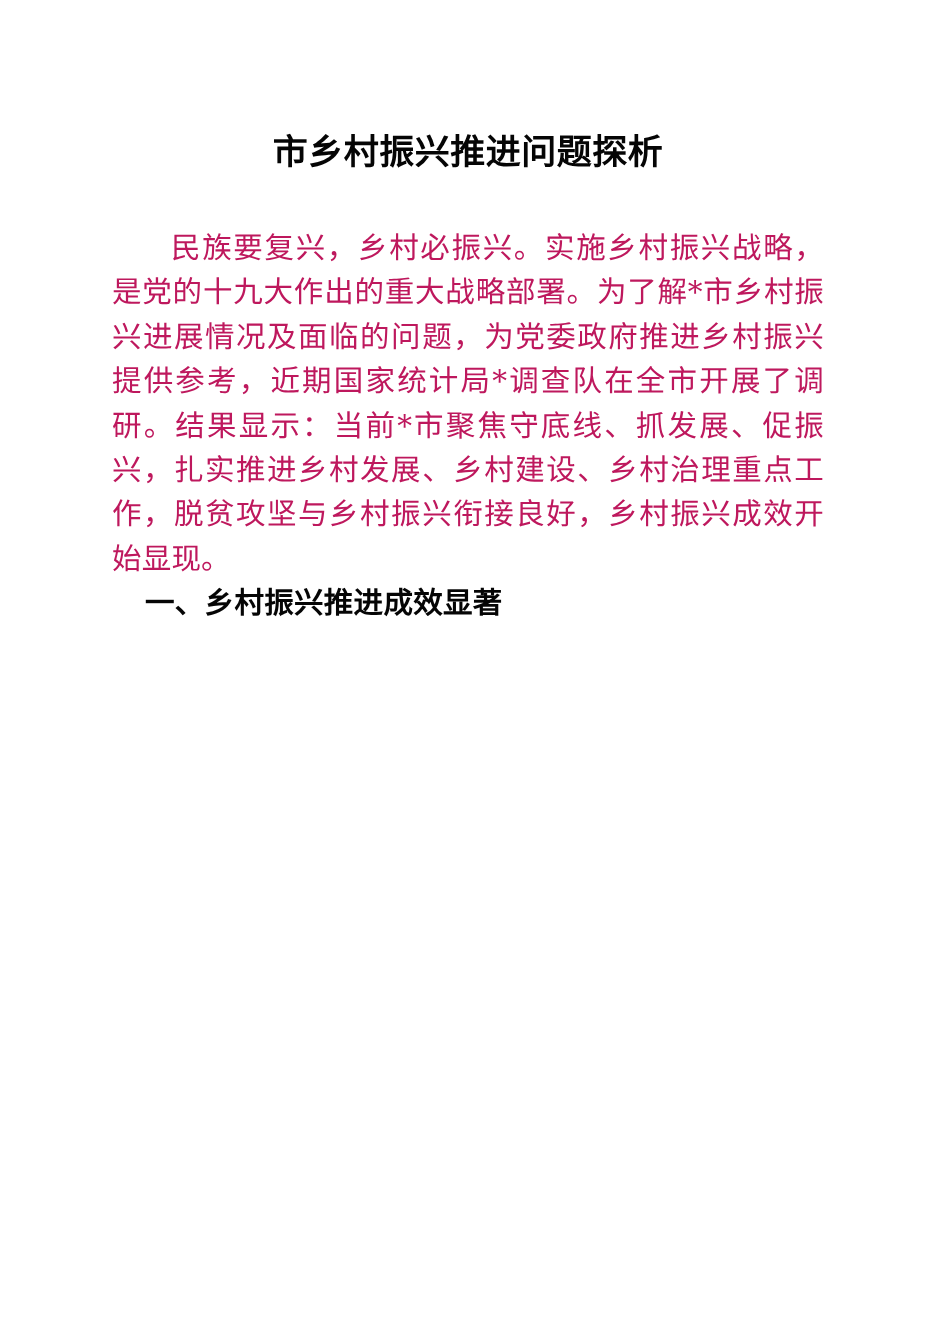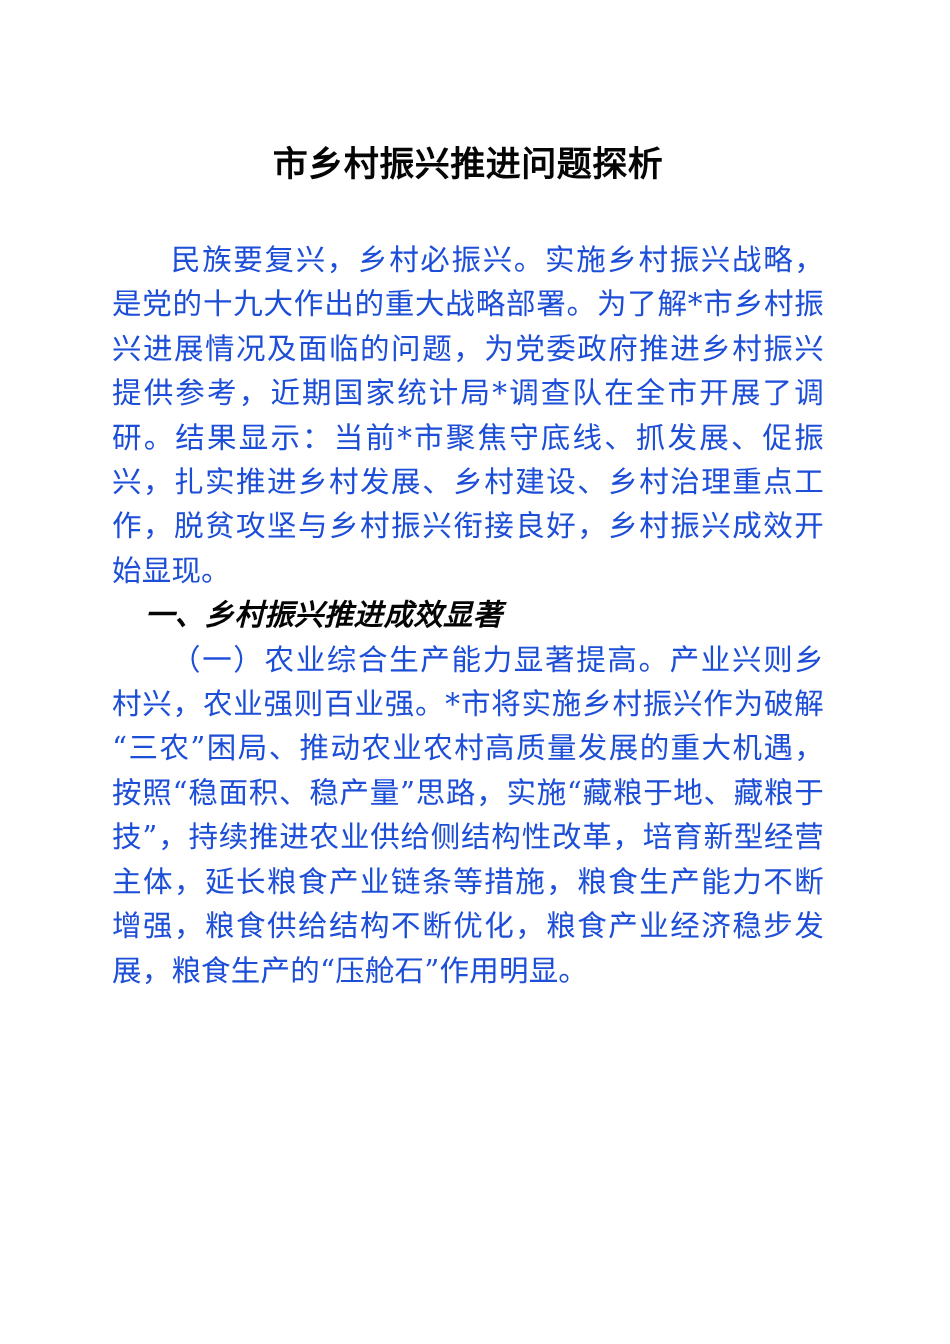--- a/index.html
+++ b/index.html
@@ -21,21 +21,21 @@
     position: relative;
     width: 950px;
     height: 1344px;
     background: #ffffff;
     box-sizing: border-box;
   }
 
   .doc-body {
     position: absolute;
     left: 112px;
-    top: 12px;
+    top: 0;
     width: 712px;
   }
 
   
   .doc-title {
     margin: 0;
     padding-top: 126px;
     text-align: center;
     font-family: "Liberation Sans", "DejaVu Sans", sans-serif;
     font-weight: 700;
@@ -53,54 +53,52 @@
 
   
   .para {
     margin: 0;
     font-family: "DejaVu Serif", "Liberation Serif", serif;
     font-size: 29.5px;
     line-height: 44.4px;
     text-align: justify;
     text-justify: inter-character;
     text-indent: 59px;          
-    color: #1d4ed8;
+    color: #be185d;
     letter-spacing: 0.2px;
     word-break: break-all;
   }
 
   .para + .para {
     margin-top: 0;
   }
 
   
   .section-heading {
     margin: 0;
     font-family: "Liberation Sans", "DejaVu Sans", sans-serif;
     font-weight: 700;
     font-size: 29.5px;
     line-height: 44.4px;
     text-indent: 33px;          
     color: #050505;
     letter-spacing: 0.3px;
     white-space: nowrap;
-    font-style: italic;
   }
 </style>
 </head>
 <body>
 
 <div class="page">
   <div class="doc-body">
 
     <h1 class="doc-title">市乡村振兴推进问题探析</h1>
 
     <div class="title-gap"></div>
 
     <p class="para">民族要复兴，乡村必振兴。实施乡村振兴战略，是党的十九大作出的重大战略部署。为了解*市乡村振兴进展情况及面临的问题，为党委政府推进乡村振兴提供参考，近期国家统计局*调查队在全市开展了调研。结果显示：当前*市聚焦守底线、抓发展、促振兴，扎实推进乡村发展、乡村建设、乡村治理重点工作，脱贫攻坚与乡村振兴衔接良好，乡村振兴成效开始显现。</p>
 
     <h2 class="section-heading">一、乡村振兴推进成效显著</h2>
 
 
-    <p class="para">（一）农业综合生产能力显著提高。产业兴则乡村兴，农业强则百业强。*市将实施乡村振兴作为破解“三农”困局、推动农业农村高质量发展的重大机遇，按照“稳面积、稳产量”思路，实施“藏粮于地、藏粮于技”，持续推进农业供给侧结构性改革，培育新型经营主体，延长粮食产业链条等措施，粮食生产能力不断增强，粮食供给结构不断优化，粮食产业经济稳步发展，粮食生产的“压舱石”作用明显。</p>
 
   </div>
 </div>
 
 </body></html>

